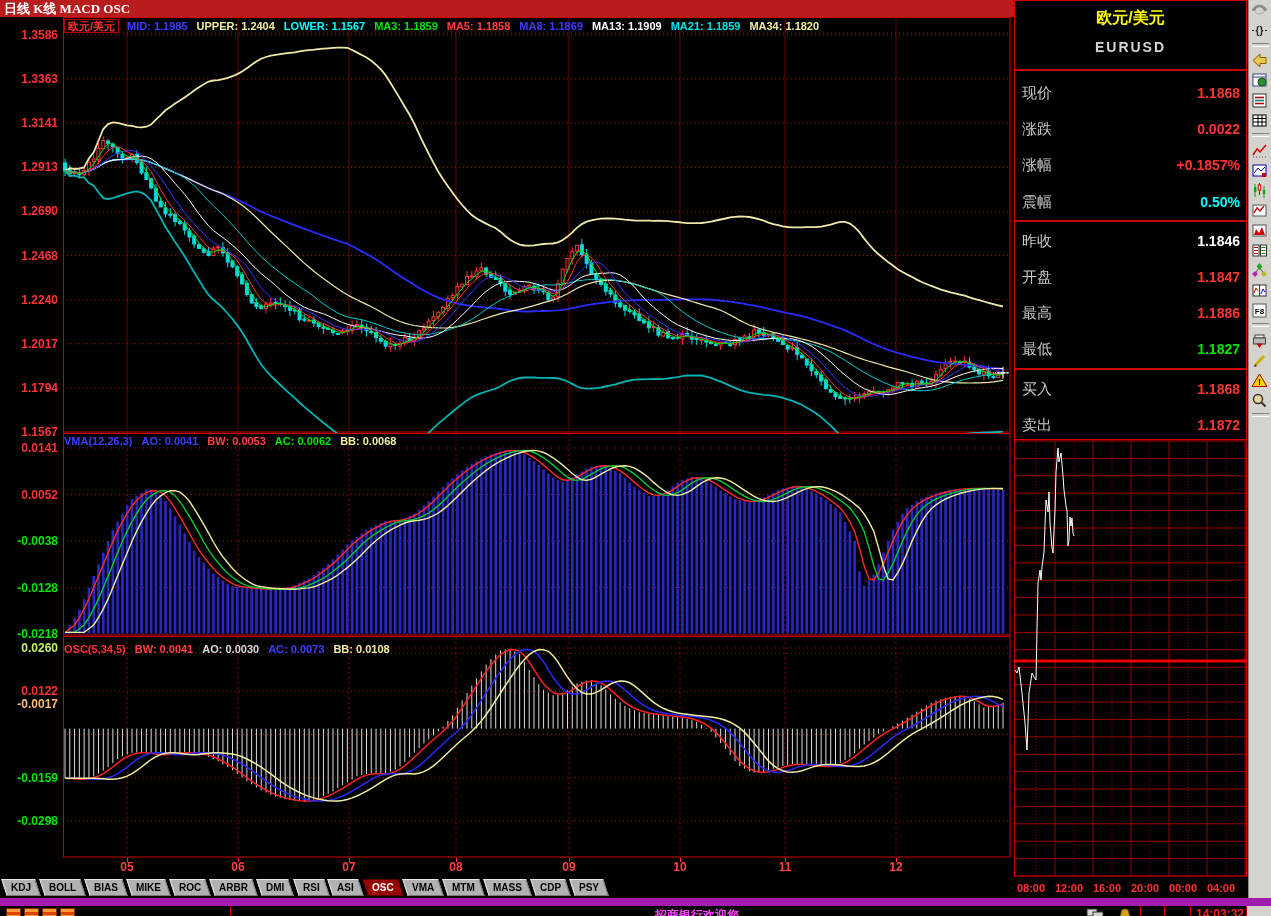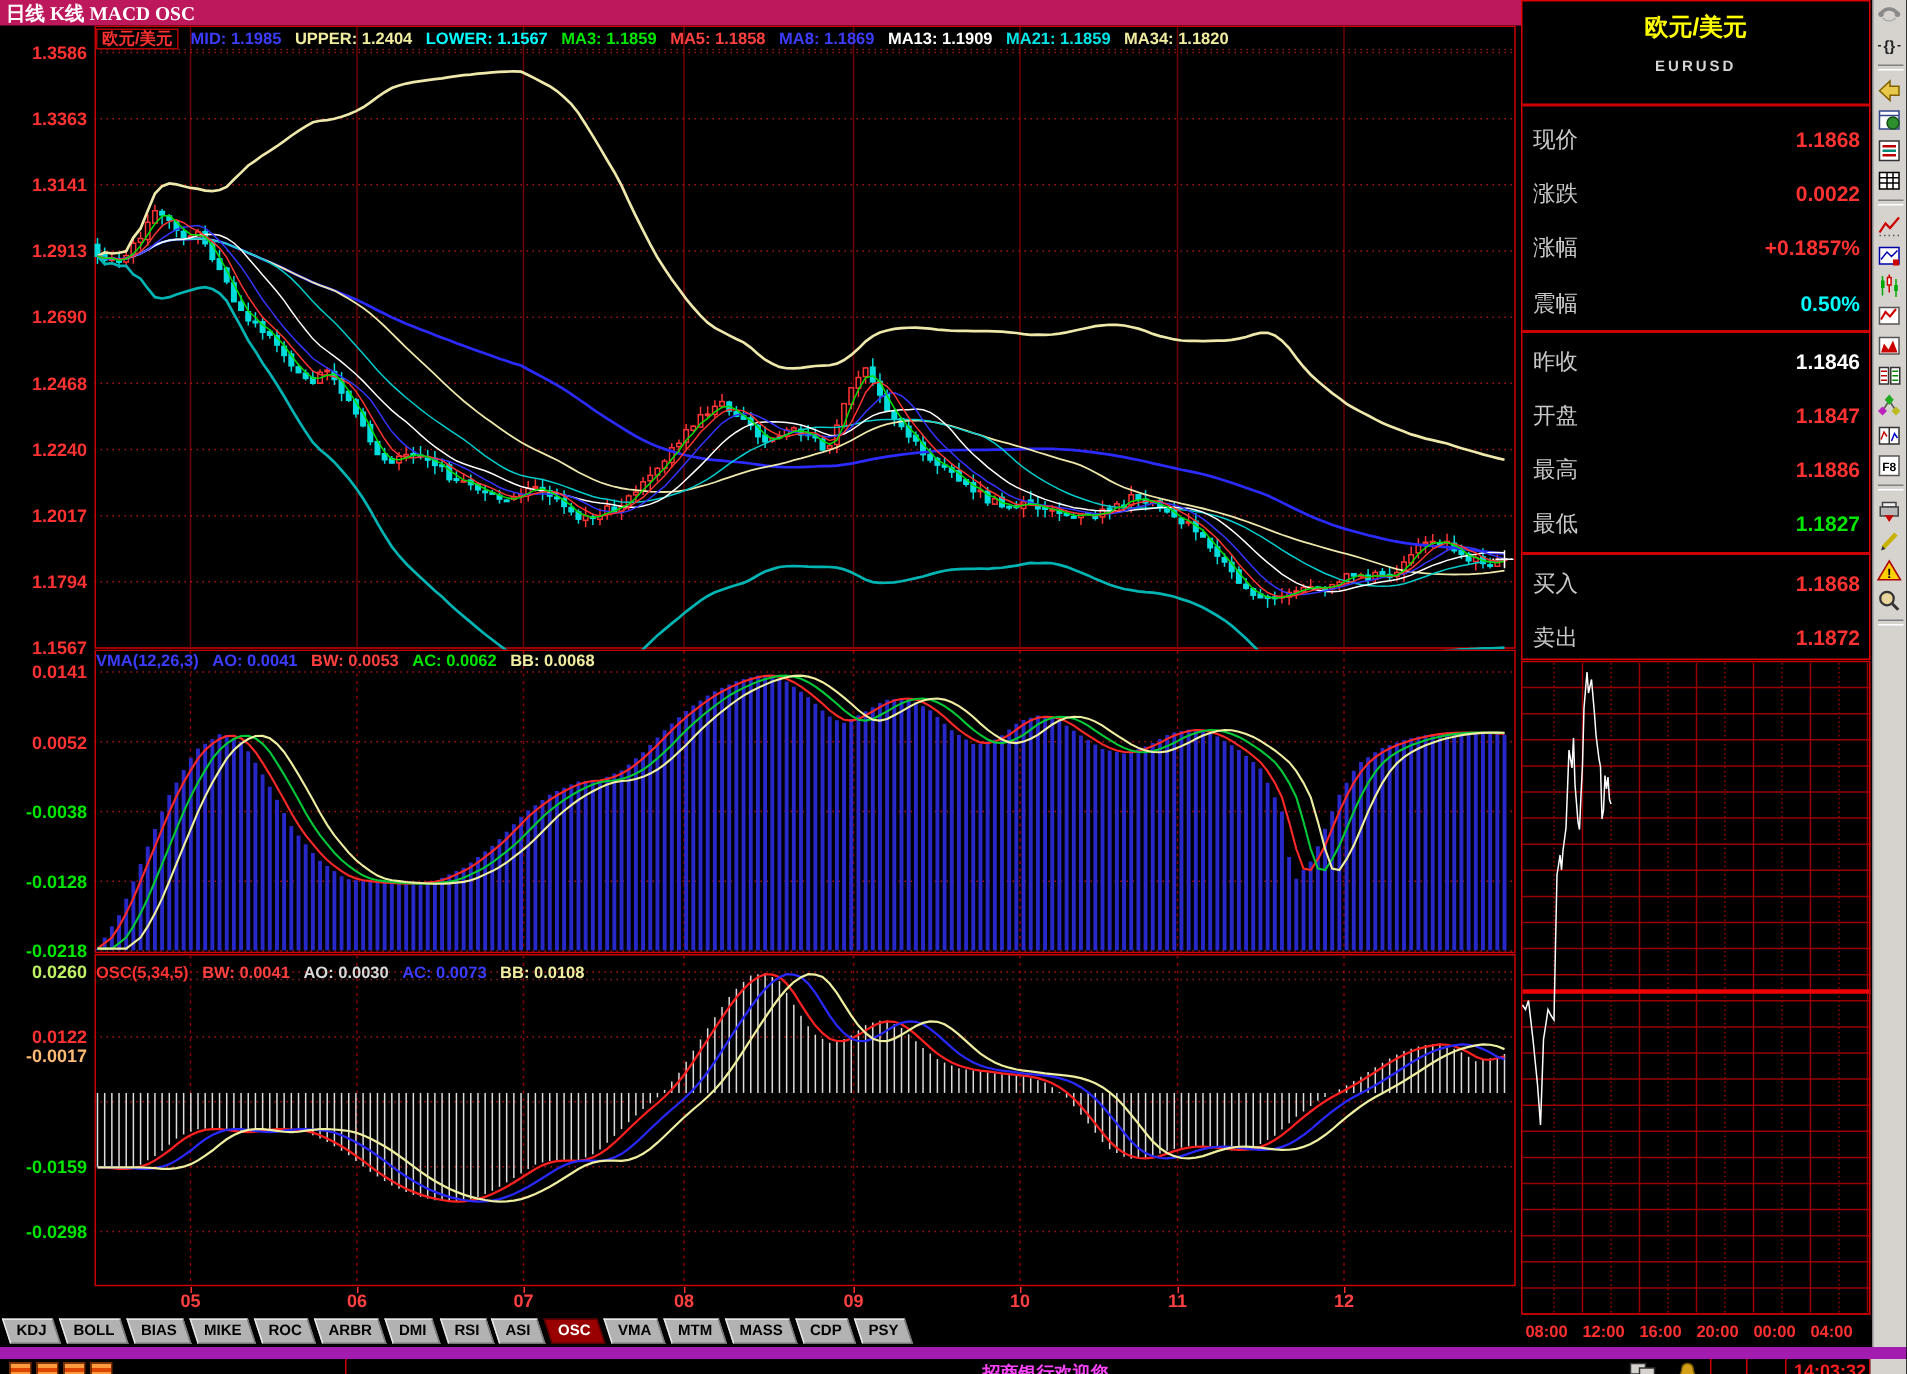--- a/index.html
+++ b/index.html
@@ -1,19 +1,19 @@
 <!DOCTYPE html>
 <html><head>
 <meta charset="utf-8">
 <style>
   html,body{margin:0;padding:0}
   body{width:1271px;height:916px;background:#000;position:relative;overflow:hidden;
        font-family:"Liberation Sans",sans-serif;}
   .abs{position:absolute}
-  #titlebar{left:0;top:0;width:1013px;height:17px;background:#be185d;color:#fff;
+  #titlebar{left:0;top:0;width:1013px;height:17px;background:#b91c1c;color:#fff;
             font:bold 13px/17px "Liberation Serif",serif;padding-left:4px}
   svg{position:absolute;display:block}
   
   .indrow{position:absolute;left:64px;height:14px;white-space:nowrap;font:bold 11px/14px "Liberation Sans",sans-serif}
   .indrow span{margin-right:9px}
   #symbolBox{color:#ff3030;border:1px solid #b00000;padding:0 3px;margin-right:8px}
   
   .axl{position:absolute;left:0;width:58px;text-align:right;font:bold 12px/14px "Liberation Sans",sans-serif}
   .xml{position:absolute;width:30px;text-align:center;font:bold 12px/14px "Liberation Sans",sans-serif;color:#ff4040}
   .tick{position:absolute;width:1px;height:4px;background:#ff3030;top:858px}
@@ -21,21 +21,21 @@
   
   #tabbar{left:0;top:877px;width:1013px;height:20px;background:#000;display:flex;align-items:flex-start;padding-top:2px}
   .tab{height:15px;line-height:15px;padding:0 6px;margin-left:4px;background:#b2b2b2;color:#000;
        font-weight:bold;font-size:10px;transform:skewX(18deg);border:1px solid #777;
        border-top-color:#e8e8e8;border-left-color:#e8e8e8;cursor:default}
   .tab>span{display:inline-block;transform:skewX(-18deg)}
   .tab.active{background:#990000;color:#fff;border-color:#550000}
   
   #quotePanel{left:1014px;top:0;width:233px;height:440px;background:#000;border:1px solid #dd0000;box-sizing:border-box}
   #qTitle{position:absolute;left:0;top:7px;width:100%;text-align:center;color:#ffff00;font-weight:bold;font-size:16px}
-  #qCode{position:absolute;left:0;top:38px;width:100%;text-align:center;color:#d4d4d4;font-weight:bold;font-size:10px;letter-spacing:2px}
+  #qCode{position:absolute;left:0;top:38px;width:100%;text-align:center;color:#d4d4d4;font-weight:bold;font-size:14px;letter-spacing:2px}
   .qsep{position:absolute;left:0;width:100%;height:2px;background:#cc0000}
   .qrow{position:absolute;left:0;width:100%;height:36px}
   .qlabel{position:absolute;left:7px;top:9px;color:#c8c8c8;font-size:15px}
   .qvalue{position:absolute;right:6px;top:10px;font-weight:bold;font-size:14px}
   
   #toolbar{left:1248px;top:0;width:23px;height:898px;background:#d6d3ce;border-left:1px solid #8a8a8a;box-sizing:border-box}
   .tbtn{width:21px;height:20px;display:flex;align-items:center;justify-content:center;cursor:default}
   .tsep{width:17px;height:2px;margin:3px auto;border-top:1px solid #808080;border-bottom:1px solid #fff}
   
   #statusbar{left:0;top:898px;width:1271px;height:18px;background:#000;border-top:8px solid #a21caf;box-sizing:border-box}

